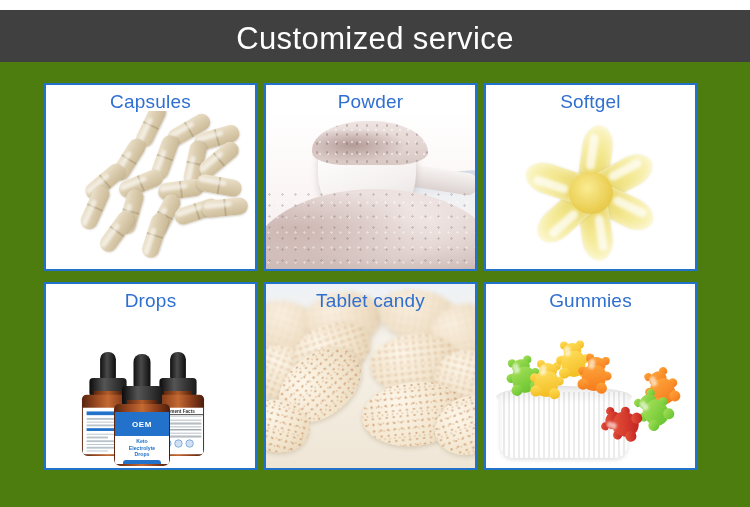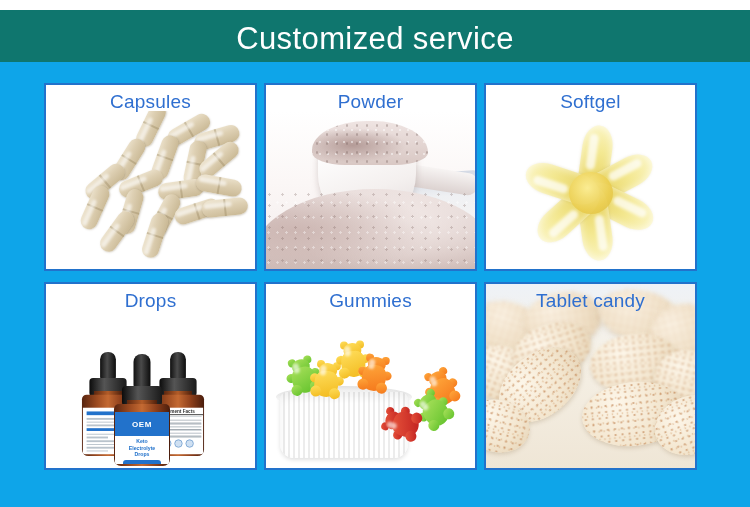--- a/index.html
+++ b/index.html
@@ -23,42 +23,42 @@
     background: #ffffff;
   }
 
   
   .banner {
     position: absolute;
     left: 0;
     top: 10px;
     width: 750px;
     height: 57px;
-    background: #0f766e;
+    background: #404040;
     display: flex;
     align-items: center;
     justify-content: center;
   }
   .banner-title {
     color: #ffffff;
     font-size: 31px;
     font-weight: 400;
     letter-spacing: 0.4px;
     line-height: 1;
     font-family: "Liberation Sans", sans-serif;
   }
 
   
   .content {
     position: absolute;
     left: 0;
     top: 62px;
     width: 750px;
     height: 445px;
-    background: #0ea5e9;
+    background: #4d7c0f;
     padding: 21px 53px 37px 44px;
   }
 
   .grid {
     width: 653px;
     height: 387px;
     display: grid;
     grid-template-columns: repeat(3, 213px);
     grid-template-rows: repeat(2, 188px);
     column-gap: 7px;
@@ -643,20 +643,41 @@
                 <div class="label-pill"></div>
               </div>
             </div>
           </div>
 
         </div>
         <div class="card-label">Drops</div>
       </div>
 
       <div class="card">
+        <div class="photo tablets-stage">
+
+          <div class="tab blur2" style="left:-14px; top:18px; width:72px; height:52px; transform:rotate(18deg);"></div>
+          <div class="tab blur2" style="left:38px;  top:8px;  width:78px; height:54px; transform:rotate(-8deg);"></div>
+          <div class="tab blur2" style="left:112px; top:6px;  width:82px; height:50px; transform:rotate(10deg);"></div>
+          <div class="tab blur2" style="left:164px; top:20px; width:66px; height:58px; transform:rotate(-14deg);"></div>
+
+          <div class="tab blur1" style="left:-18px; top:62px; width:66px; height:54px; transform:rotate(22deg);"></div>
+          <div class="tab blur1" style="left:104px; top:50px; width:90px; height:58px; transform:rotate(-6deg);"></div>
+          <div class="tab blur1" style="left:168px; top:66px; width:62px; height:60px; transform:rotate(14deg);"></div>
+          <div class="tab blur1" style="left:26px;  top:40px; width:80px; height:52px; transform:rotate(-18deg);"></div>
+
+          <div class="tab" style="left:8px;  top:70px;  width:92px; height:62px; transform:rotate(-38deg);"></div>
+          <div class="tab" style="left:96px; top:98px;  width:104px;height:64px; transform:rotate(-6deg);"></div>
+          <div class="tab" style="left:-22px;top:116px; width:66px; height:52px; transform:rotate(14deg);"></div>
+          <div class="tab" style="left:168px;top:112px; width:74px; height:58px; transform:rotate(-20deg);"></div>
+        </div>
+        <div class="card-label on-photo">Tablet candy</div>
+      </div>
+
+      <div class="card">
         <div class="photo gummies-stage">
 
           <div class="bear g-green" style="left:20px; top:44px; transform:rotate(-14deg); z-index:2;">
             <div class="ear l"></div>
               <div class="ear r"></div>
               <div class="head"></div>
             <div class="arm l"></div>
               <div class="arm r"></div>
             <div class="body"></div>
             <div class="leg l"></div>
@@ -731,36 +752,15 @@
             <div class="body"></div>
             <div class="leg l"></div>
               <div class="leg r"></div>
             <div class="gloss"></div>
           </div>
 
         </div>
         <div class="card-label">Gummies</div>
       </div>
 
-      <div class="card">
-        <div class="photo tablets-stage">
-
-          <div class="tab blur2" style="left:-14px; top:18px; width:72px; height:52px; transform:rotate(18deg);"></div>
-          <div class="tab blur2" style="left:38px;  top:8px;  width:78px; height:54px; transform:rotate(-8deg);"></div>
-          <div class="tab blur2" style="left:112px; top:6px;  width:82px; height:50px; transform:rotate(10deg);"></div>
-          <div class="tab blur2" style="left:164px; top:20px; width:66px; height:58px; transform:rotate(-14deg);"></div>
-
-          <div class="tab blur1" style="left:-18px; top:62px; width:66px; height:54px; transform:rotate(22deg);"></div>
-          <div class="tab blur1" style="left:104px; top:50px; width:90px; height:58px; transform:rotate(-6deg);"></div>
-          <div class="tab blur1" style="left:168px; top:66px; width:62px; height:60px; transform:rotate(14deg);"></div>
-          <div class="tab blur1" style="left:26px;  top:40px; width:80px; height:52px; transform:rotate(-18deg);"></div>
-
-          <div class="tab" style="left:8px;  top:70px;  width:92px; height:62px; transform:rotate(-38deg);"></div>
-          <div class="tab" style="left:96px; top:98px;  width:104px;height:64px; transform:rotate(-6deg);"></div>
-          <div class="tab" style="left:-22px;top:116px; width:66px; height:52px; transform:rotate(14deg);"></div>
-          <div class="tab" style="left:168px;top:112px; width:74px; height:58px; transform:rotate(-20deg);"></div>
-        </div>
-        <div class="card-label on-photo">Tablet candy</div>
-      </div>
-
     </div>
   </div>
 </div>
 
 </body></html>

